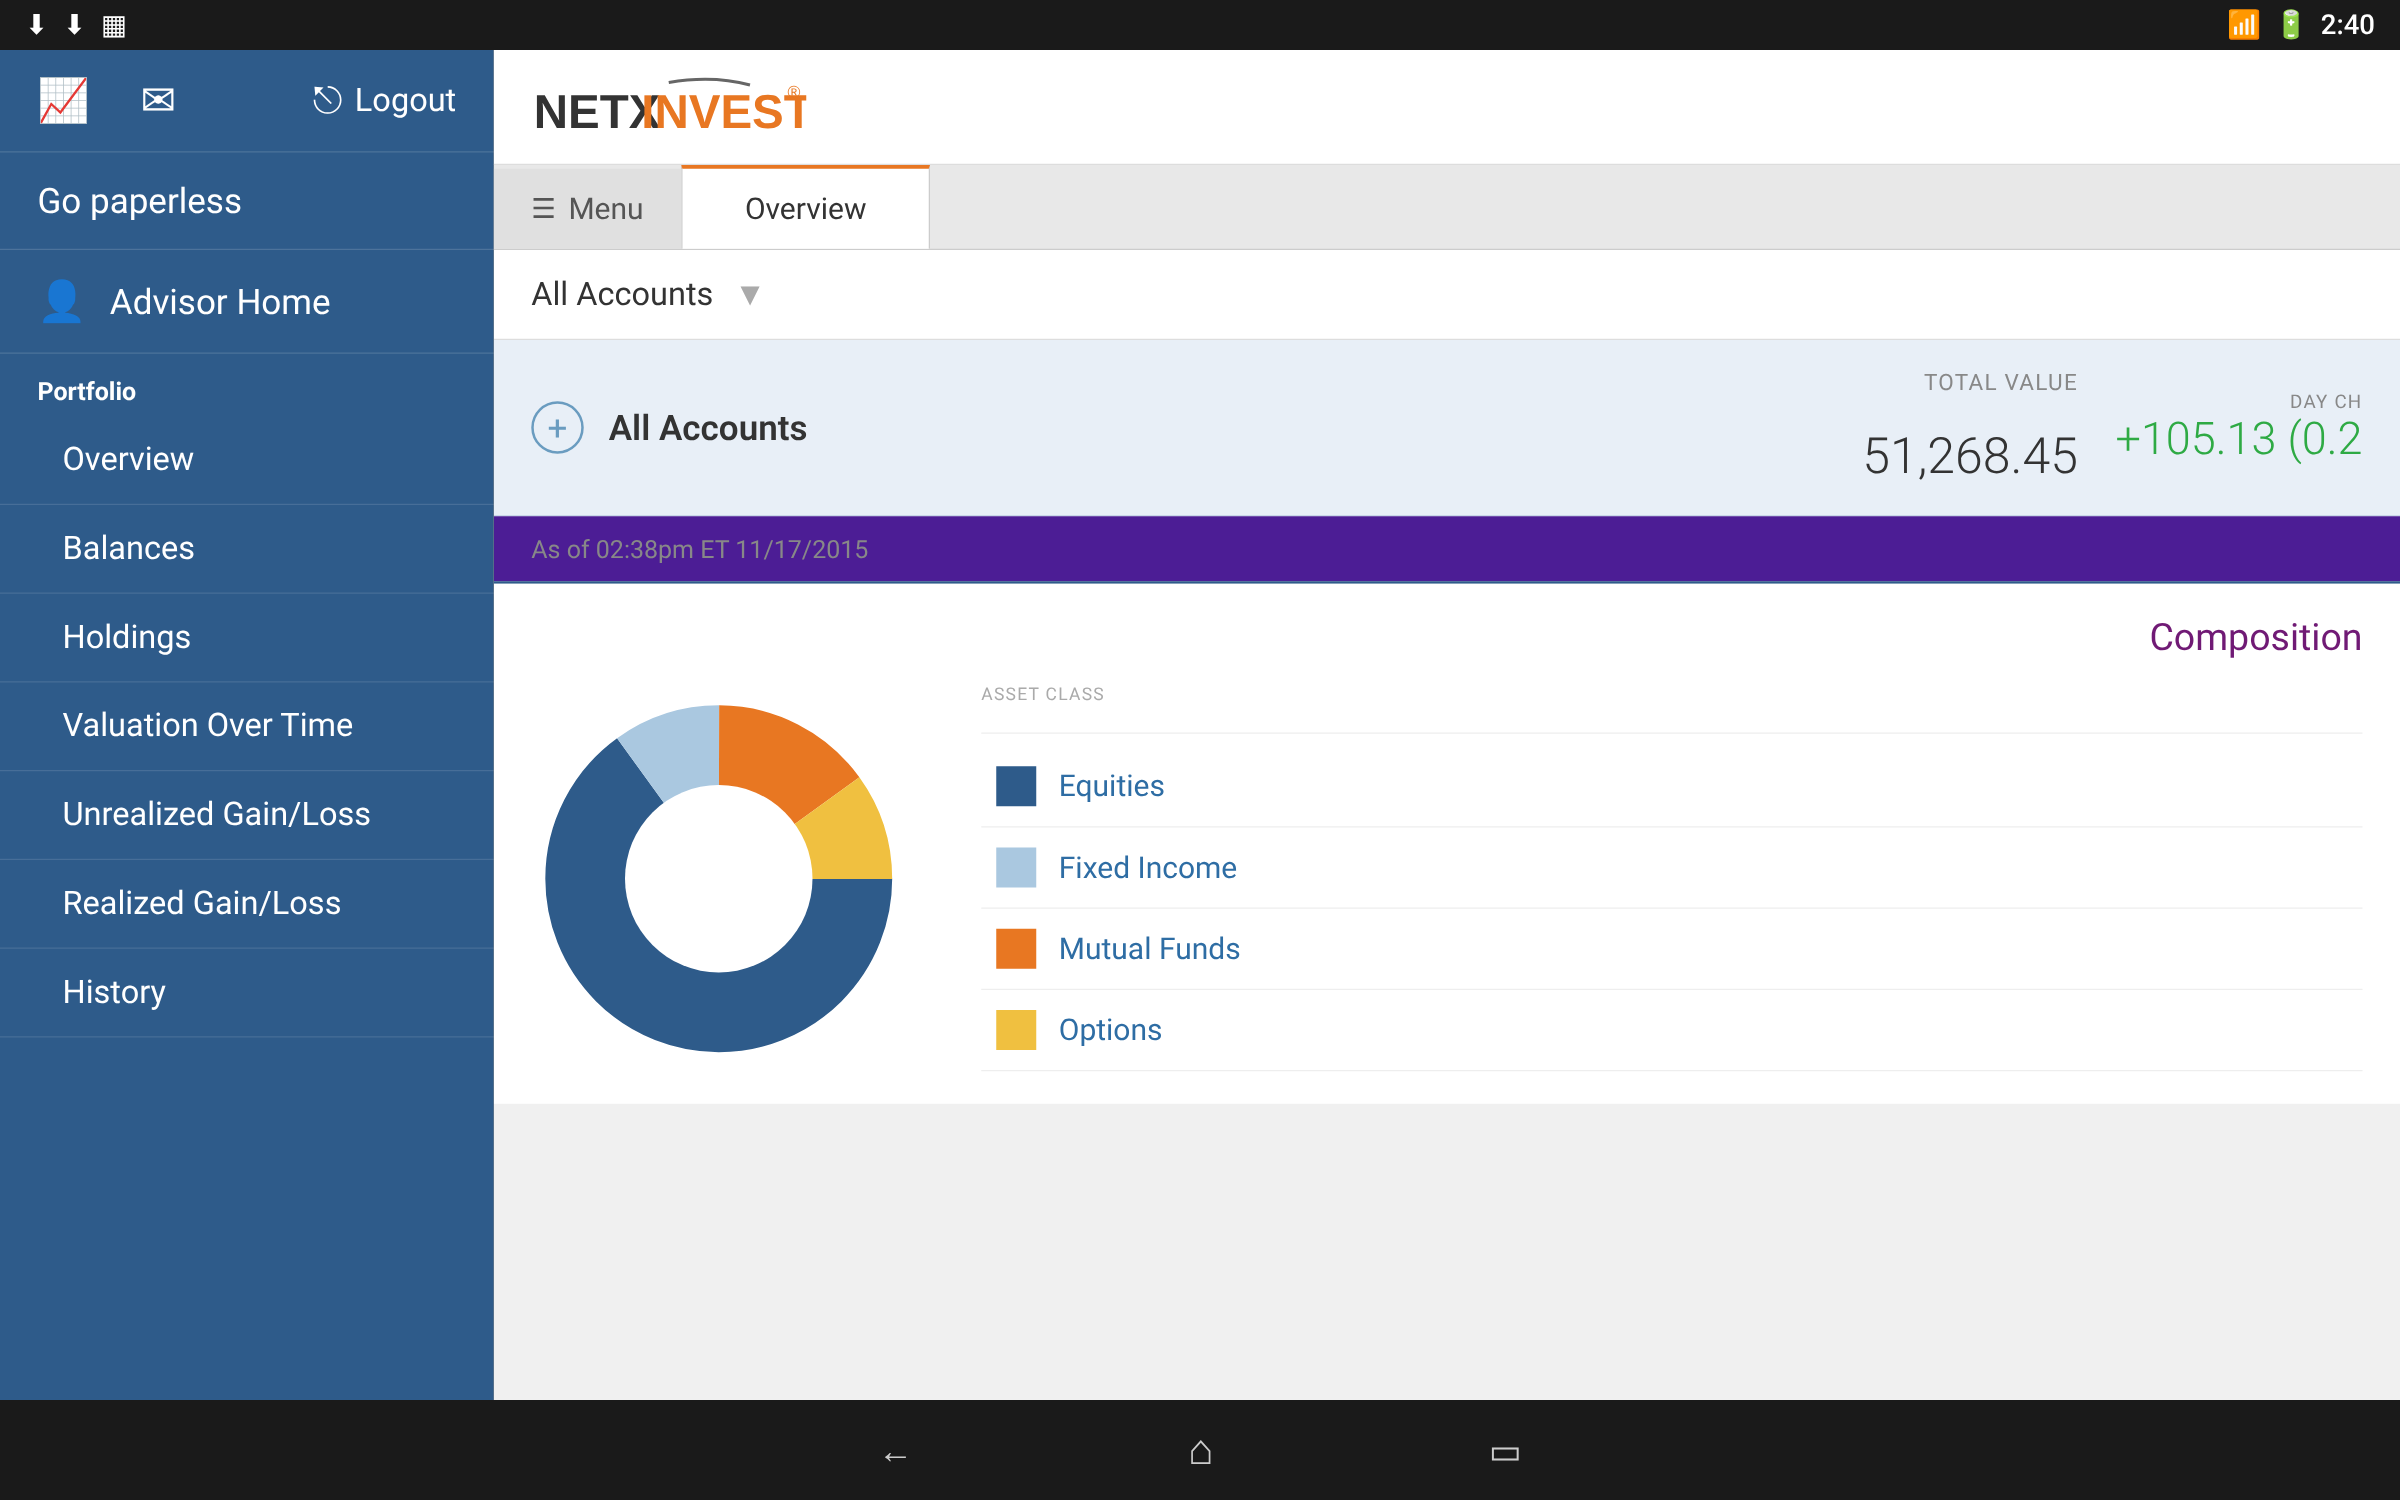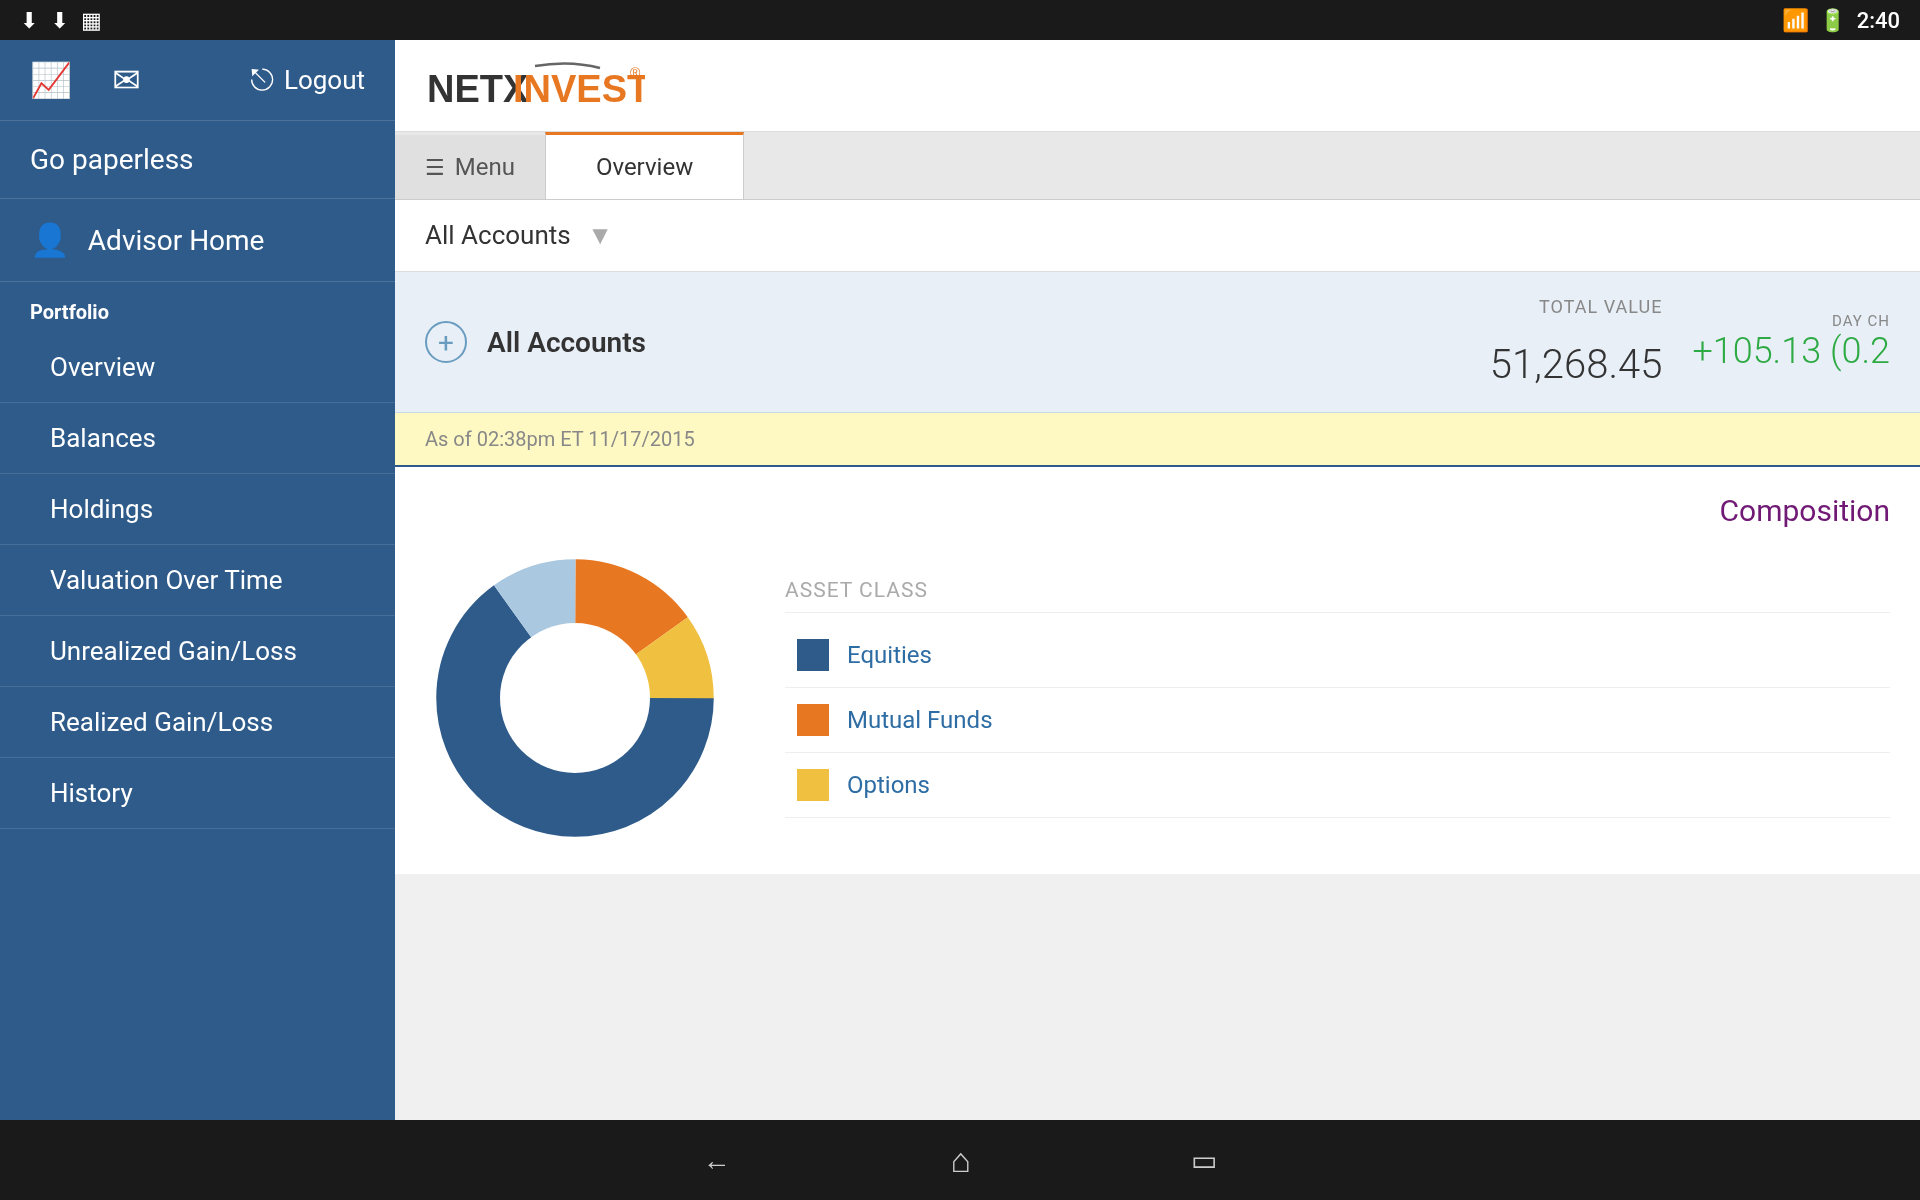--- a/index.html
+++ b/index.html
@@ -255,21 +255,21 @@
     .day-change-value {
       font-size: 36px;
       color: #2eaa44;
       font-weight: 300;
     }
 
     .as-of-text {
       padding: 14px 30px;
       font-size: 20px;
       color: #888;
-      background: #fef9c3;
+      background: #4c1d95;
     }
     .divider-line {
       height: 2px;
       background: #2e5b8a;
       margin: 0;
     }
 
     .composition-section {
       background: white;
       padding: 26px 30px;
@@ -291,25 +291,25 @@
       width: 300px;
       height: 300px;
       flex-shrink: 0;
     }
 
     
     .legend {
       flex: 1;
     }
     .legend-header {
-      font-size: 21px;
+      font-size: 14px;
       color: #aaa;
       text-transform: uppercase;
       letter-spacing: 1px;
-      padding-bottom: 10px;
+      padding-bottom: 22px;
       border-bottom: 1px solid #eee;
       margin-bottom: 10px;
     }
     .legend-item {
       display: flex;
       align-items: center;
       gap: 18px;
       padding: 16px 12px;
       border-bottom: 1px solid #eee;
       font-size: 24px;
@@ -467,20 +467,24 @@
           </svg>
 
           <div class="legend">
             <div class="legend-header">ASSET CLASS</div>
 
             <div class="legend-item">
               <div class="legend-swatch swatch-dark-blue"></div>
               <span>Equities</span>
             </div>
             <div class="legend-item">
+              <div class="legend-swatch swatch-light-blue"></div>
+              <span>Fixed Income</span>
+            </div>
+            <div class="legend-item">
               <div class="legend-swatch swatch-orange"></div>
               <span>Mutual Funds</span>
             </div>
             <div class="legend-item">
               <div class="legend-swatch swatch-yellow"></div>
               <span>Options</span>
             </div>
           </div>
 
         </div>

